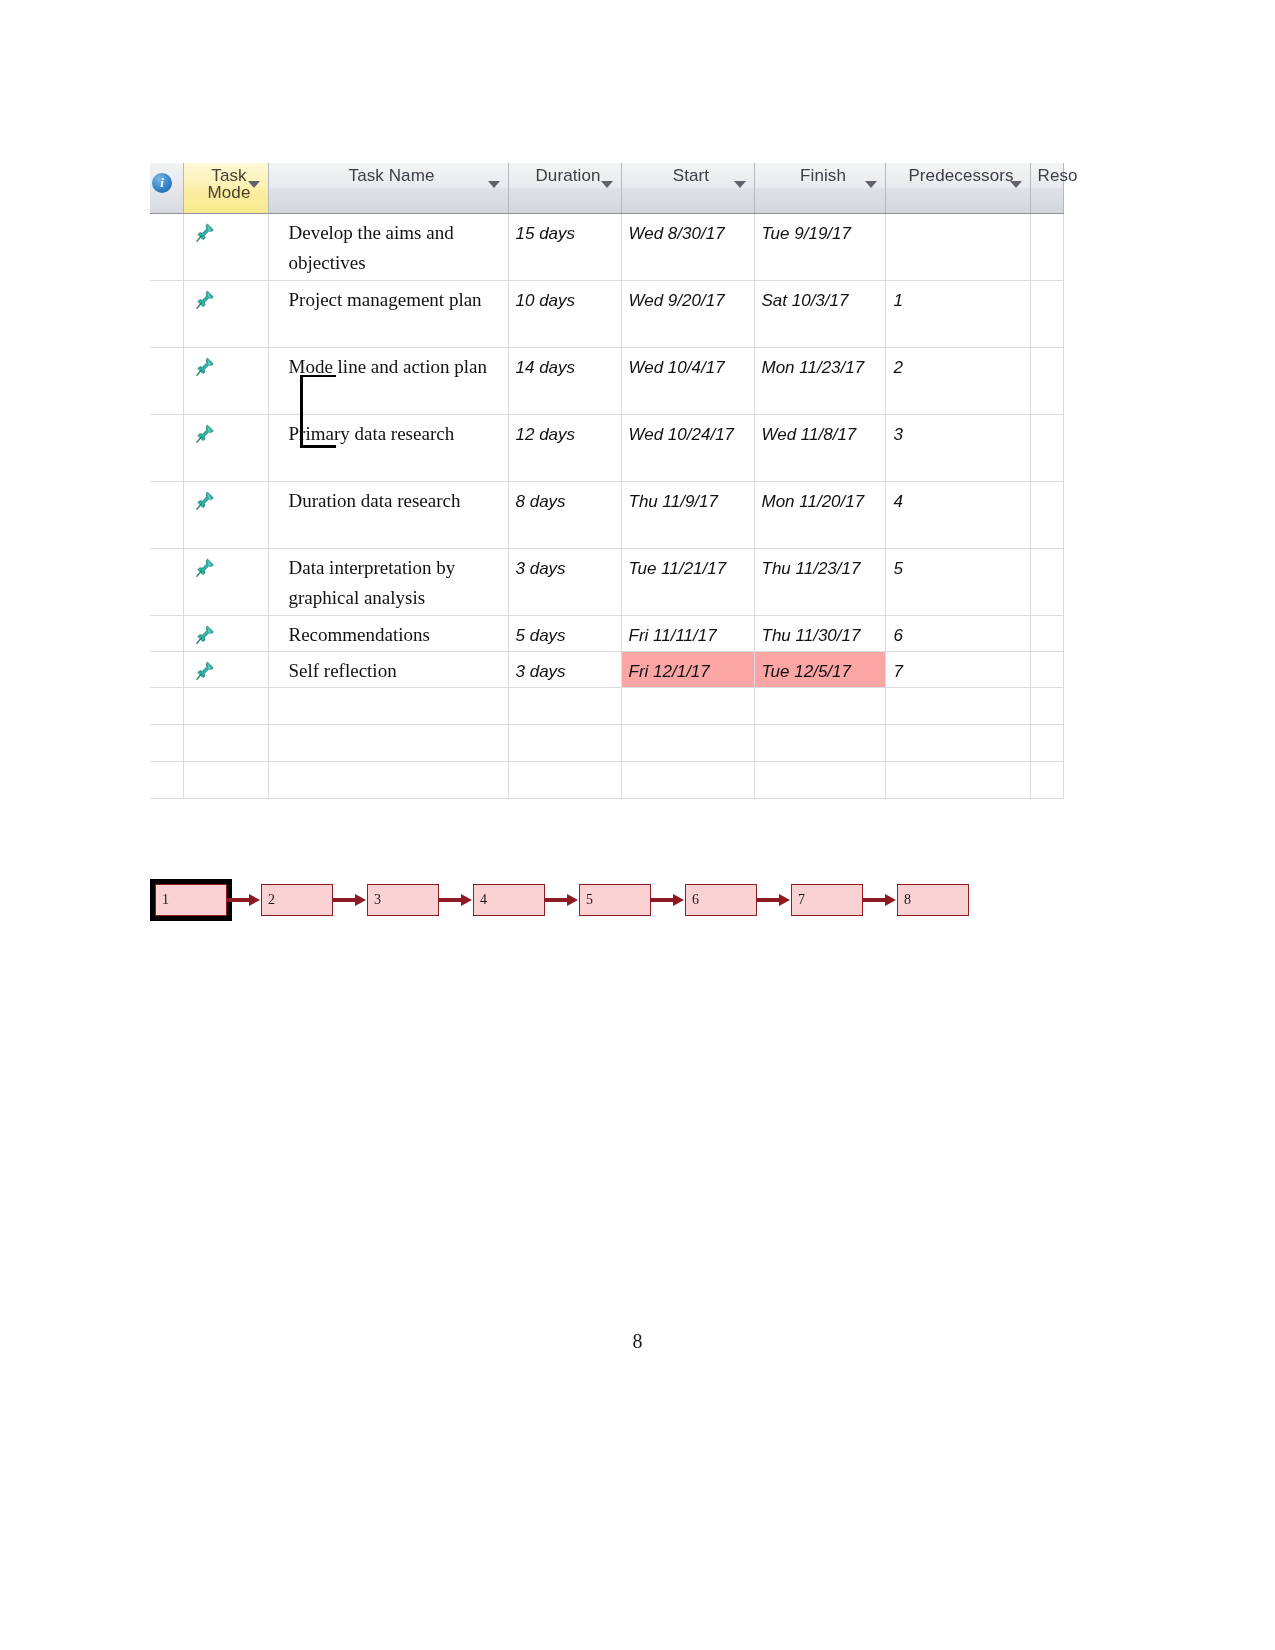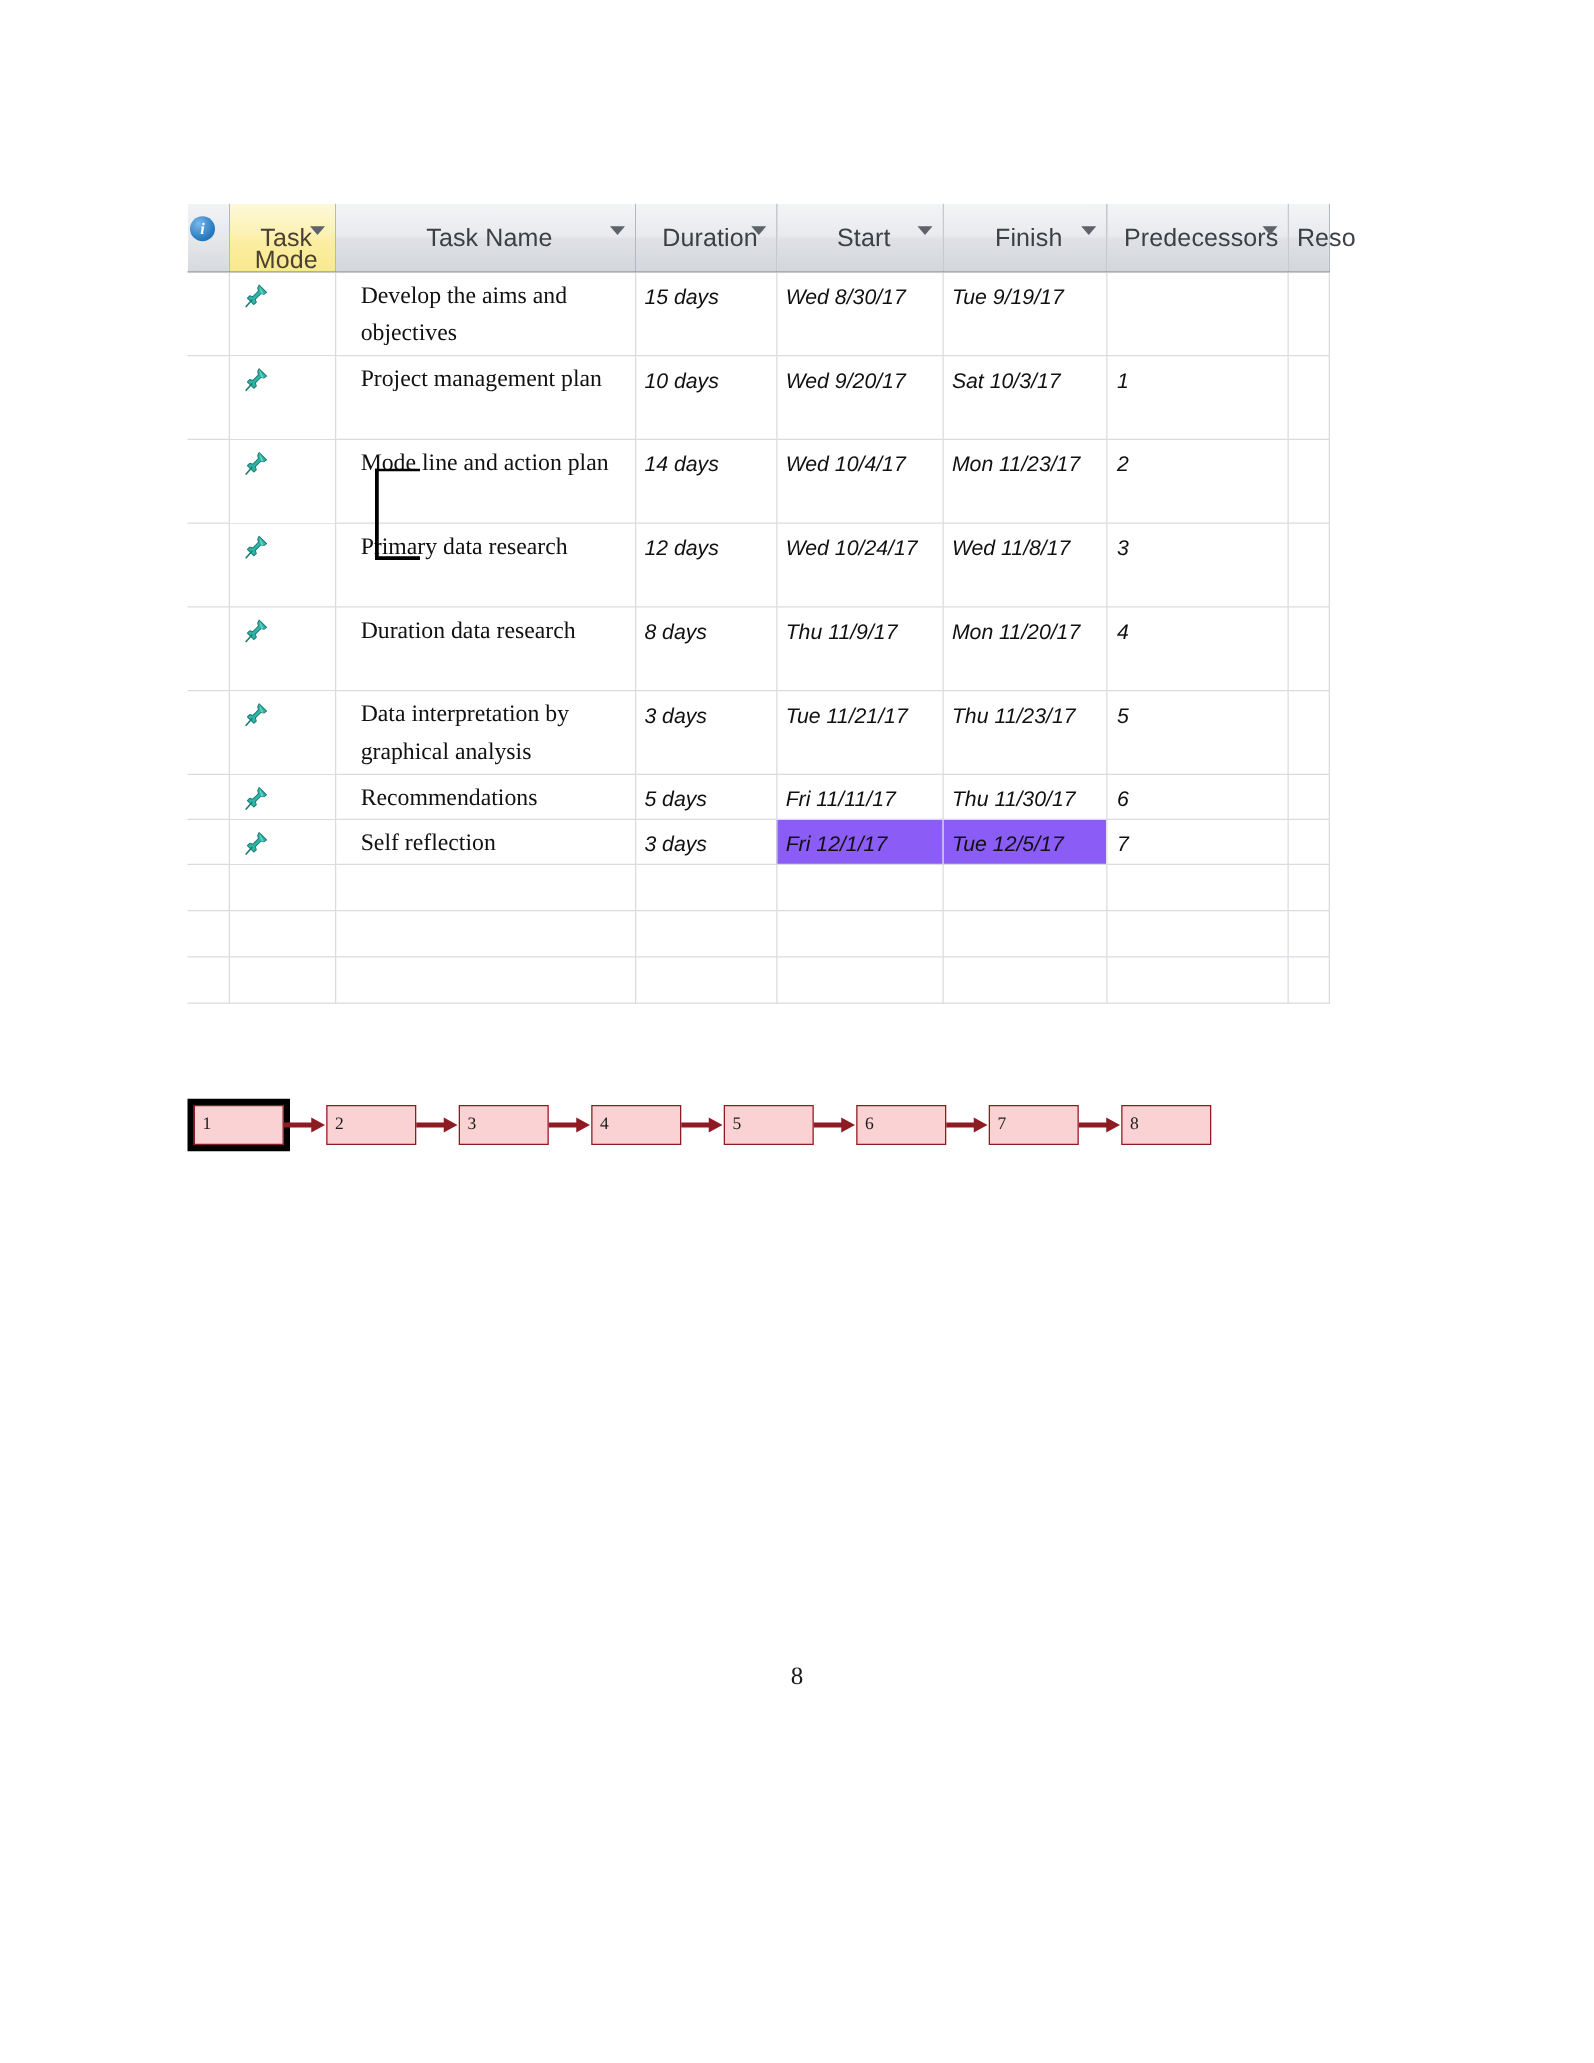--- a/index.html
+++ b/index.html
@@ -53,23 +53,23 @@
     position: relative;
   }
   thead th.hdr-info {
     background: linear-gradient(to bottom, #f2f3f5 0%, #e6e8eb 50%, #d6d9de 100%);
   }
   thead th.hdr-mode {
     background: linear-gradient(to bottom, #fdf8d8 0%, #fcf2b4 45%, #fbeea2 55%, #f9e98e 100%);
   }
   .hdr-label {
     display: block;
-    font-size: 20px;
+    font-size: 17px;
     color: #3b3f46;
-    padding: 20px 0 0 7px;
+    padding: 4px 0 0 7px;
     line-height: 17px;
     letter-spacing: .1px;
     white-space: pre-line;
   }
   .hdr-label.mode-label {
     color: #4a4033;
   }
   .filter-arrow {
     position: absolute;
     right: 8px;
@@ -139,21 +139,21 @@
     line-height: 22px;
     color: #101010;
     padding: 9px 4px 0 7px;
     white-space: nowrap;
     font-style: italic;
   }
   .tval.numeric { padding-left: 8px; }
 
   tr.selected td.cell-start,
   tr.selected td.cell-finish {
-    background: #8b5cf6;
+    background: #fca5a5;
     margin-top: 48px;
   }
 
   
   .active-marker {
     position: absolute;
     left: 150px;
     top: 212px;
     width: 36px;
     height: 73px;

